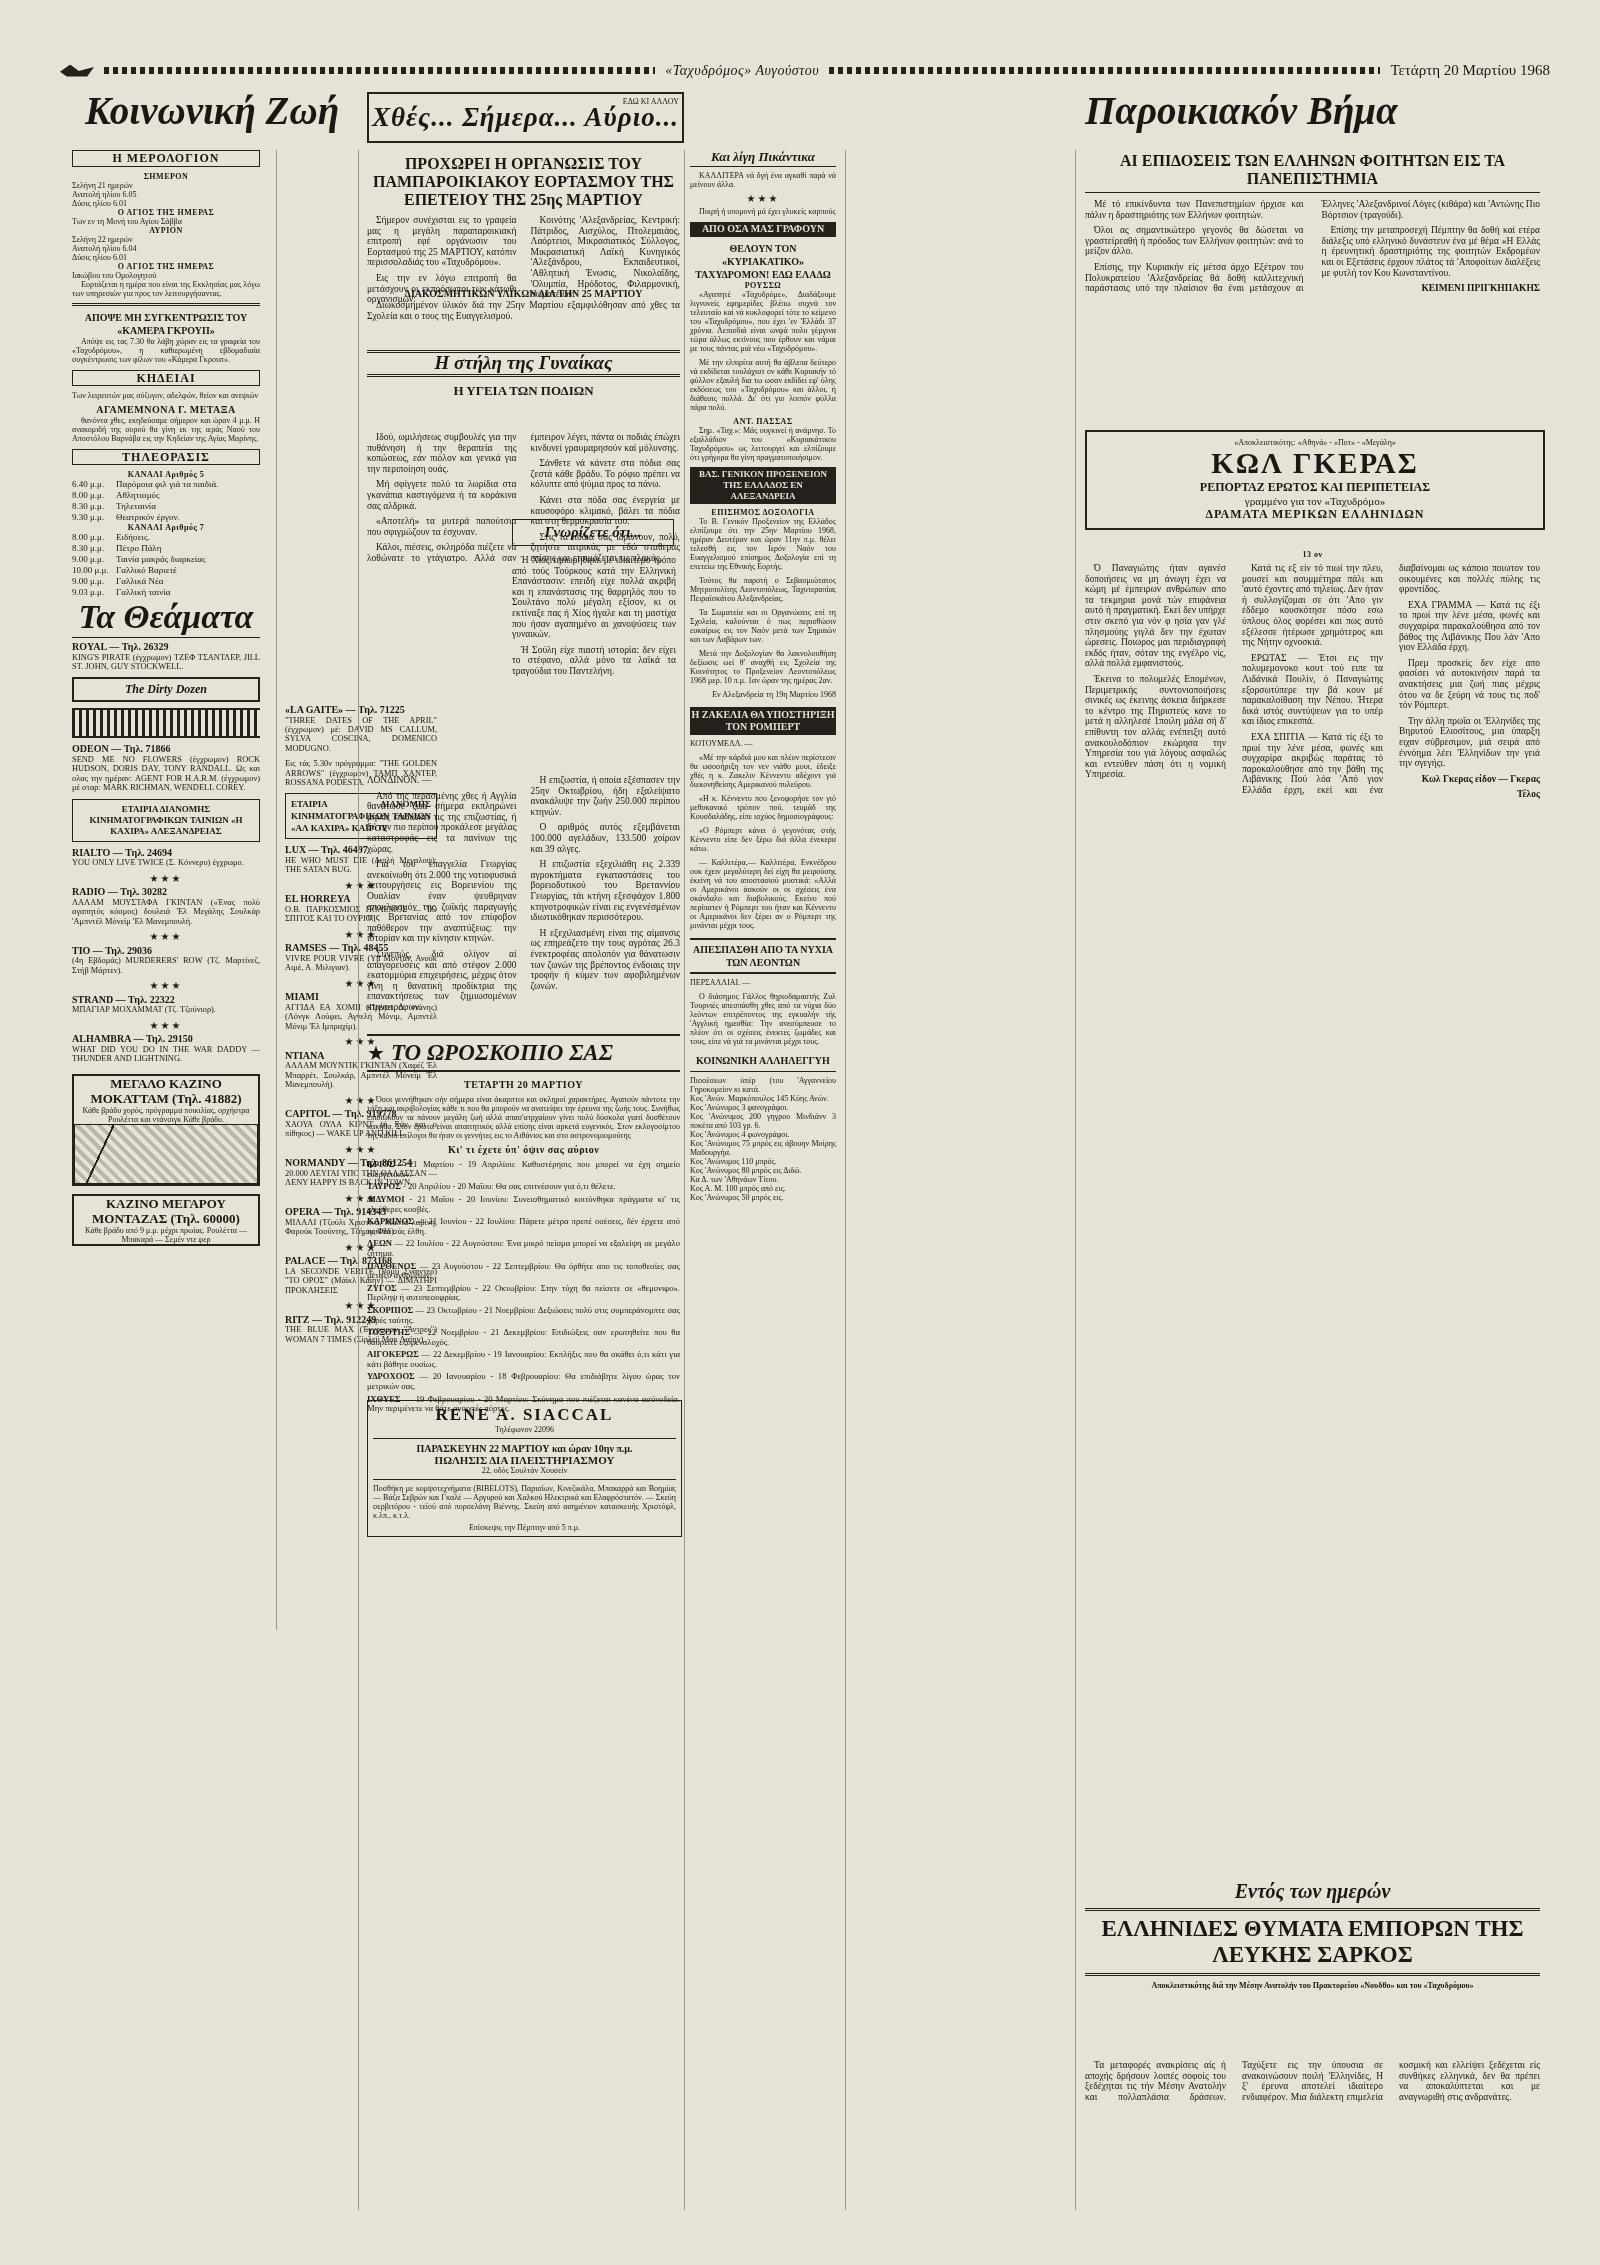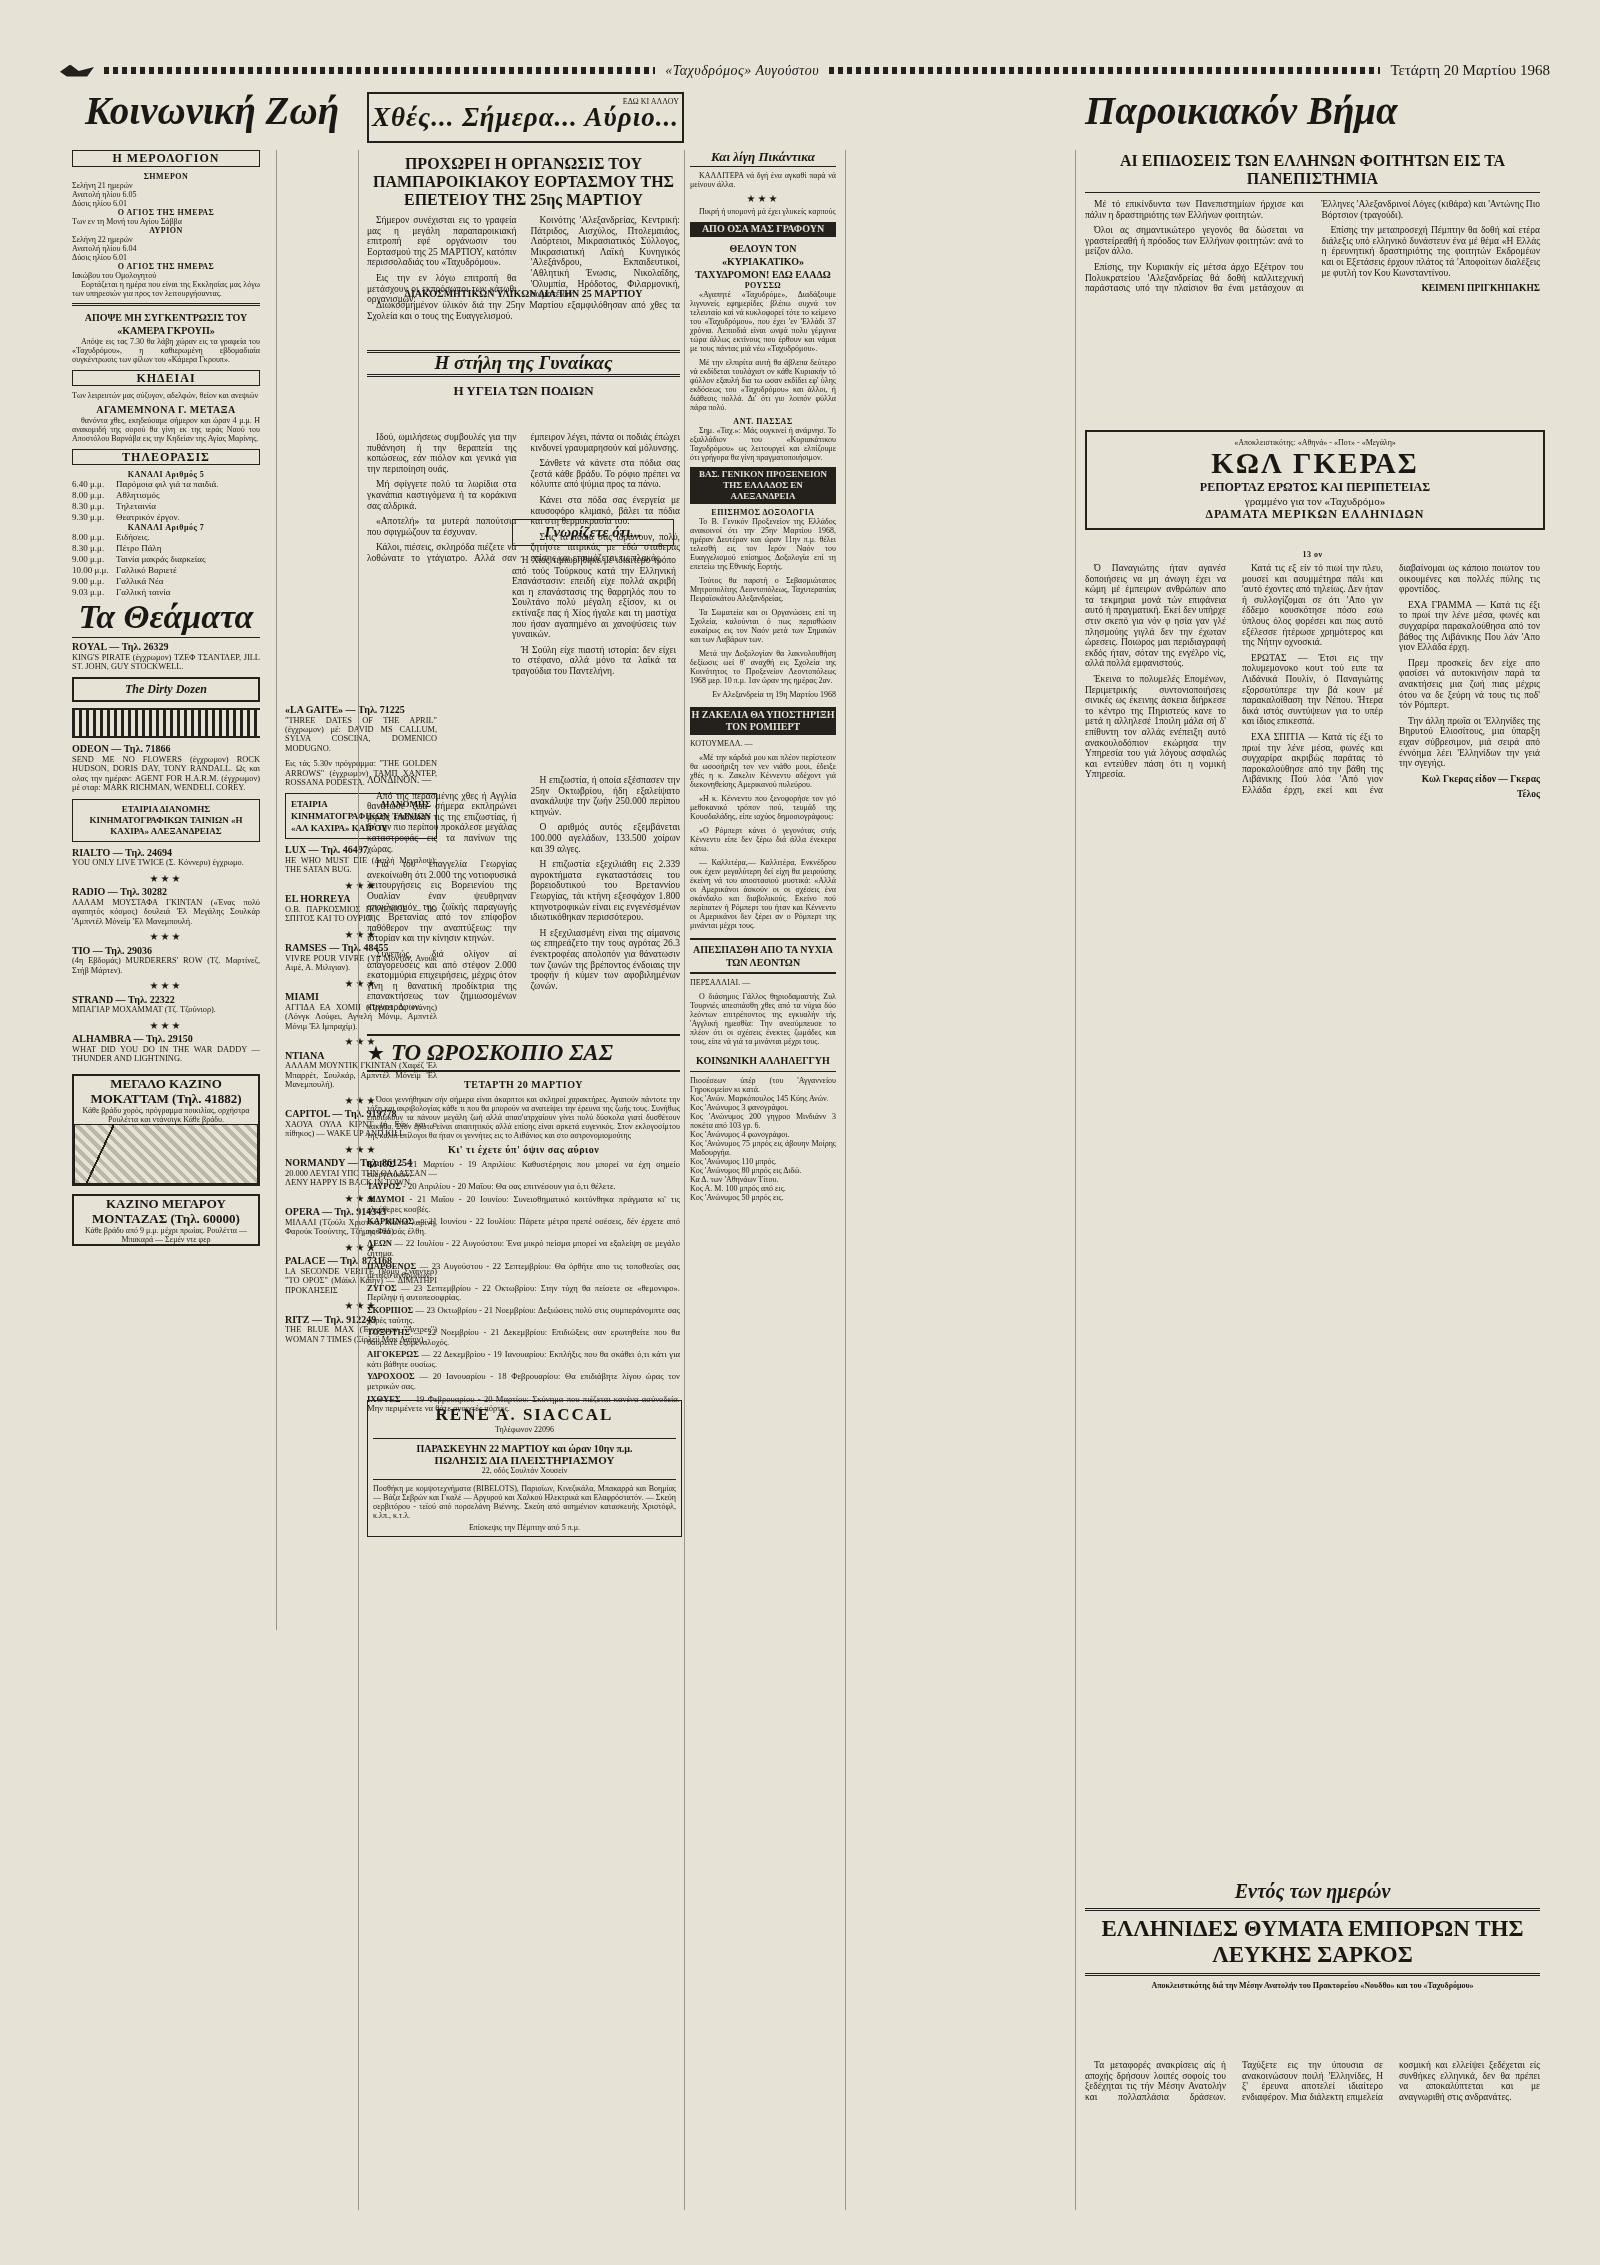--- a/index.html
+++ b/index.html
@@ -473,21 +473,21 @@
     <div class="blackbar" style="margin-top:6px; font-size:10px;">ΑΠΟ ΟΣΑ ΜΑΣ ΓΡΑΦΟΥΝ</div>
     <div class="h3c" style="margin-top:5px">ΘΕΛΟΥΝ ΤΟΝ «ΚΥΡΙΑΚΑΤΙΚΟ» ΤΑΧΥΔΡΟΜΟΝ! ΕΔΩ ΕΛΑΔΩ</div>
     <div class="centerhead tiny">ΡΟΥΣΣΩ</div>
     <p class="tiny">«Αγαπητέ «Ταχυδρόμε», Διαδάξουμε λιγνυνείς εφημερίδες βλέπω συχνά τον τελευταίο καί νά κυκλοφορεί τότε το κείμενο του «Ταχυδρόμου», που έχει 'εν 'Ελλάδι 37 χρόνια. Λεπιοδιά είναι ωνφά πολυ γέμγινα τώρα άλλως εκτίνους που έρθουν και νάμαι με τους πάντας μιά νέω «Ταχυδρόμου».</p>
     <p class="tiny">Μέ την ελπιρίτα αυτή θα άβλεπα δεύτερο νά εκδίδεται τουλάχιστ ον κάθε Κυριακήν τό φύλλον εξαυλή δια τω ωσαν εκδίδει εφ' ύλης εκδόσεως του «Ταχυδρόμου» και άλλοι, ή διάθεσις πολλά. Δι' ότι γιο λοιπόν φύλλα πάρα πολύ.</p>
     <div class="centerhead tiny">ΑΝΤ. ΠΑΣΣΑΣ</div>
     <p class="tiny">Σημ. «Ταχ.»: Μάς ουγκινεί ή ανάμνησ. Το εξαλλάδιον του «Κυριακάτικου Ταχυδρόμου» ως λειτουργεί και ελπίζουμε ότι γρήγορα θα γίνη πραγματοποιήσιμον.</p>
 
     <div class="blackbar" style="margin-top:0; font-size:9px; line-height:11px;">ΒΑΣ. ΓΕΝΙΚΟΝ ΠΡΟΞΕΝΕΙΟΝ ΤΗΣ ΕΛΛΑΔΟΣ ΕΝ ΑΛΕΞΑΝΔΡΕΙΑ</div>
     <div class="centerhead tiny" style="margin-top:4px">ΕΠΙΣΗΜΟΣ ΔΟΞΟΛΟΓΙΑ</div>
-    <p class="tiny">Το Β. Γενικόν Προξενείον της Ελλάδος ανακοινοί ότι την 25ην Μαρτίου 1968, ημέραν Δευτέραν και ώραν 11ην π.μ. θέλει τελεσθή εις τον Ιερόν Ναόν του Ευαγγελισμού επίσημος Δοξολογία επί τη επετείω της Εθνικής Εορτής.</p>
+    <p class="tiny">Το Β. Γενικόν Προξενείον της Ελλάδος ελπίζουμε ότι την 25ην Μαρτίου 1968, ημέραν Δευτέραν και ώραν 11ην π.μ. θέλει τελεσθή εις τον Ιερόν Ναόν του Ευαγγελισμού επίσημος Δοξολογία επί τη επετείω της Εθνικής Εορτής.</p>
     <p class="tiny">Τούτος θα παρστή ο Σεβασμιώτατος Μητροπολίτης Λεοντοπόλεως, Ταχυτεραπίας Πειραϊσκάτου Αλεξανδρείας.</p>
     <p class="tiny">Τα Σωματεία και οι Οργανώσεις επί τη Σχολεία, καλούνται ό πως περισθώσιν ευκαίρως εις τον Ναόν μετά των Σημαιών και των Λαβάρων των.</p>
     <p class="tiny">Μετά την Δοξολογίαν θα λακνολουθήση δεξίωσις ωεί θ' αναχθή εις Σχολεία της Κοινότητος το Προξενείον Λεοντοπόλεως 1968 μερ. 10 π.μ. 1αν ώραν της ημέρας 2αν.</p>
     <div class="tiny" style="text-align:right">Εν Αλεξανδρεία τη 19η Μαρτίου 1968</div>
 
     <div class="blackbar" style="margin-top:8px; font-size:10px; line-height:12px;">Η ΖΑΚΕΛΙΑ ΘΑ ΥΠΟΣΤΗΡΙΞΗ ΤΟΝ ΡΟΜΠΕΡΤ</div>
     <p class="tiny" style="text-indent:0; margin-top:4px">ΚΟΤΟΥΜΕΛΛ. —</p>
     <p class="tiny">«Μέ την κάρδιά μου και πλέον περίστεσιν θα ωσοσήριξη τον νεν νιάθο μουι, έδειξε χθές η κ. Ζακελιν Κέννεντυ αδέχοντ γιά διεκονηθείσης Αμερικανού πυλεύρου.</p>
     <p class="tiny">«Η κ. Κέννεντυ που ξενοφορήσε τον γιό μεθοκανικό τρόπον πού, τευμάδ της Κουσδαλάδης, είπε ισχύος δημοσιογράφους:</p>
     <p class="tiny">«Ο Ρόμπερτ κάνει ό γεγονότας στής Κέννεντυ είπε δεν ξέρω διά άλλα ένεκερα κάτω.</p>

